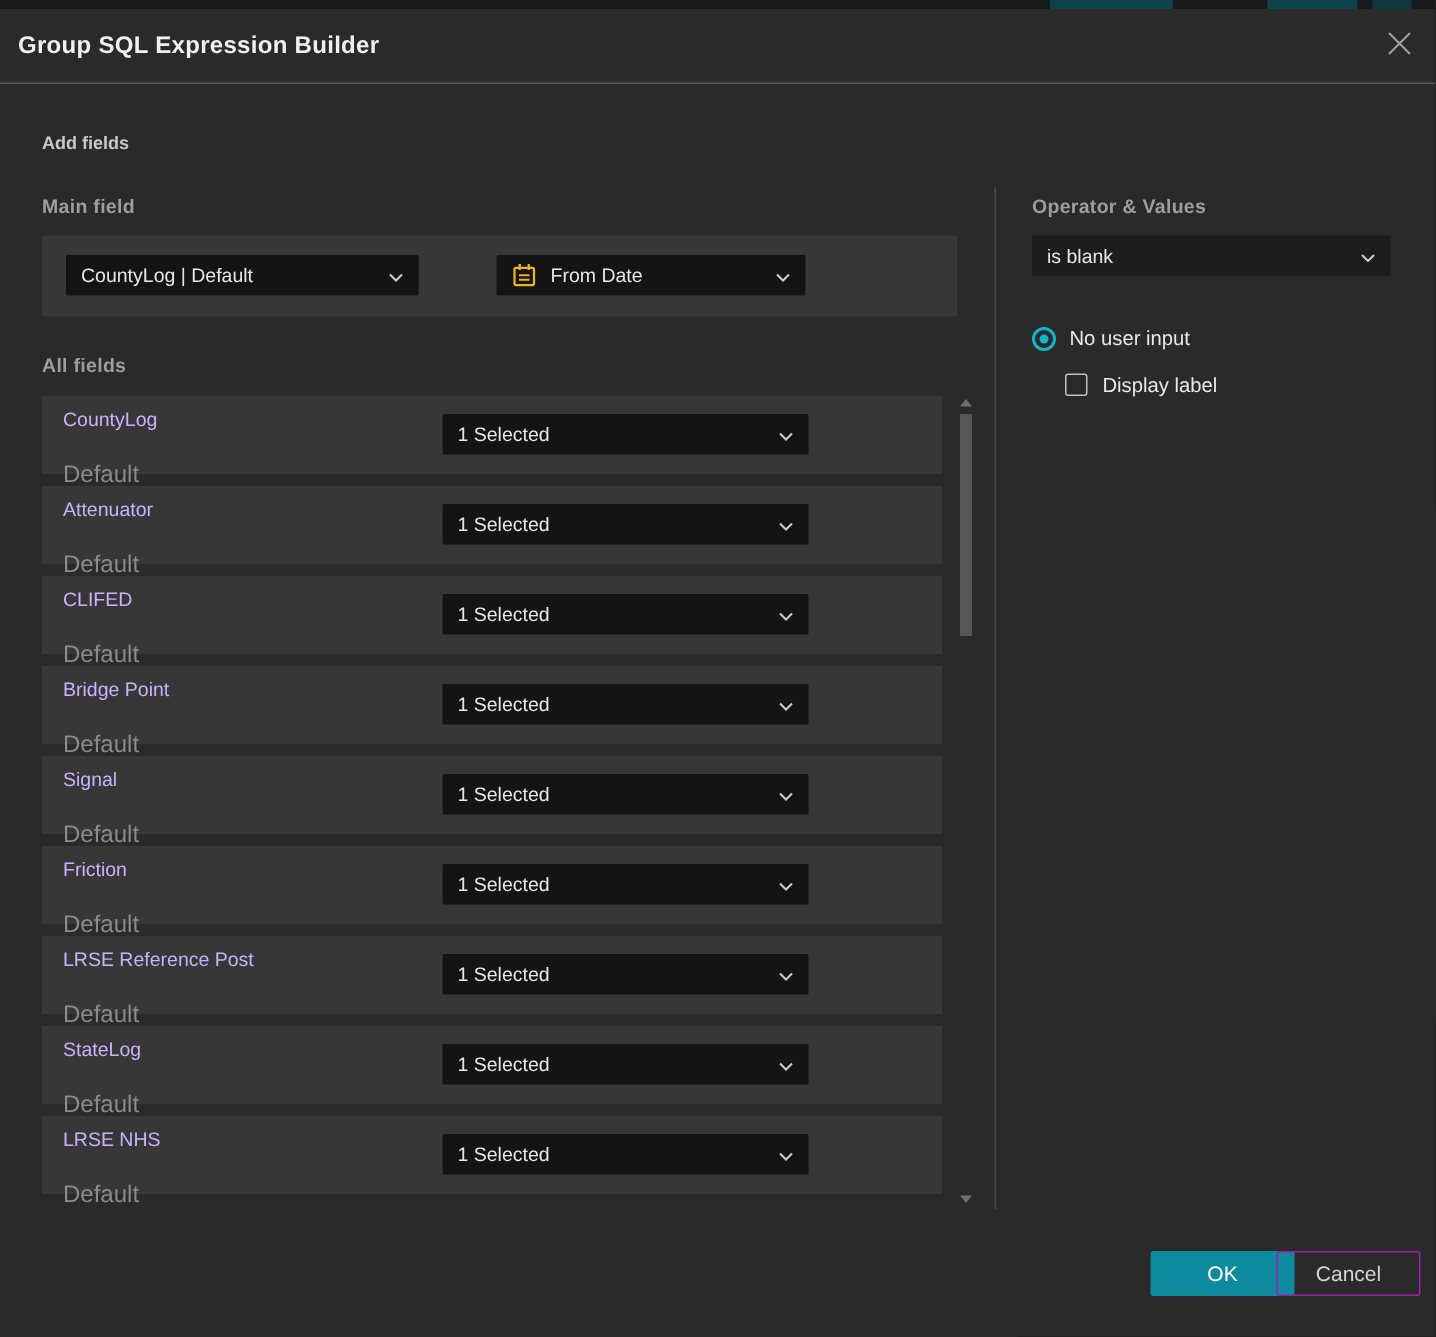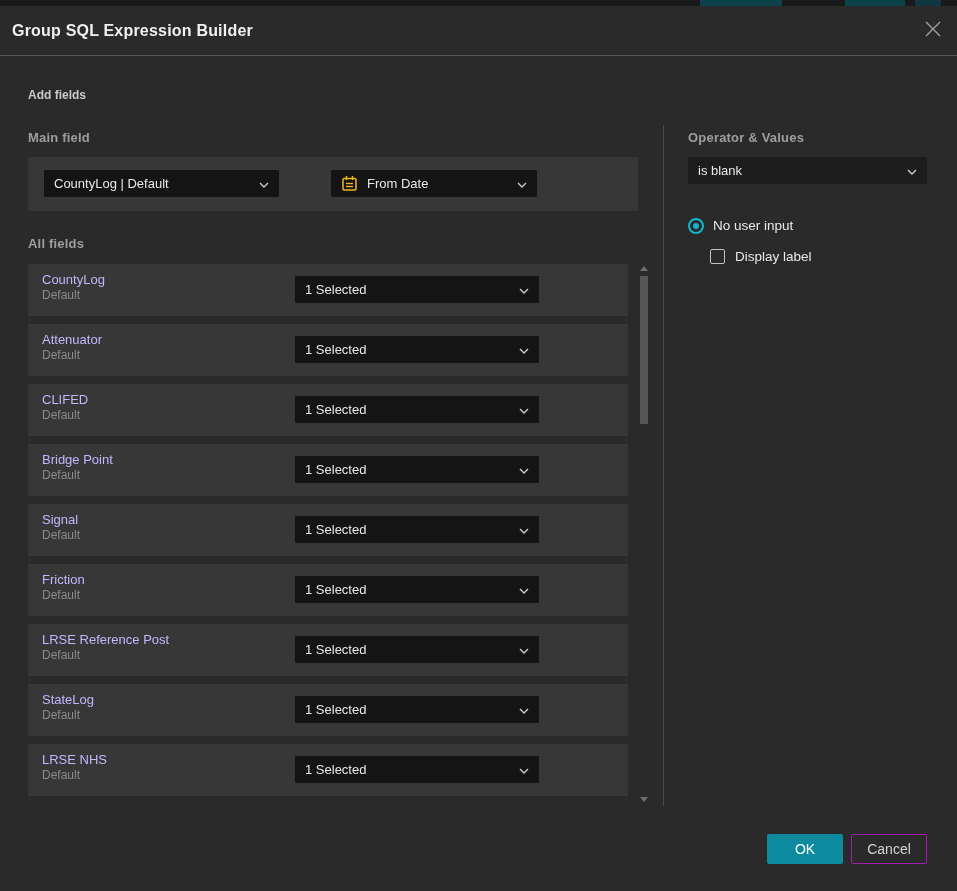--- a/index.html
+++ b/index.html
@@ -43,21 +43,21 @@
   
   .main-panel{position:absolute;left:28px;top:151px;width:610px;height:54px;background:#373737;}
   .dd-layer{position:absolute;left:16px;top:13px;width:235px;}
   .dd-field{position:absolute;left:267px;top:13px;width:206px;margin-left:36px;}
   .dd-field .cal{margin-right:9px;flex:0 0 auto;display:flex;}
 
   
   .list{position:absolute;left:28px;top:258px;width:600px;height:538px;overflow:hidden;}
   .row{position:relative;width:600px;height:52px;background:#373737;margin-bottom:8px;}
   .row-name{position:absolute;left:14px;top:8px;font-size:13px;color:#c4b5fd;}
-  .row-sub{position:absolute;left:14px;top:24px;font-size:12px;color:#8a8a8a;}
+  .row-sub{position:absolute;left:14px;top:44px;font-size:16px;color:#8a8a8a;}
   .row-dd{position:absolute;left:267px;top:12px;width:244px;}
 
   
   .scrollbar{position:absolute;left:639px;top:258px;width:10px;height:540px;}
   .sb-arrow{position:absolute;left:1px;width:0;height:0;border-left:4px solid transparent;border-right:4px solid transparent;}
   .sb-up{top:2px;border-bottom:5px solid #6f6f6f;}
   .sb-down{bottom:2px;border-top:5px solid #6f6f6f;}
   .sb-thumb{position:absolute;left:1px;top:12px;width:8px;height:148px;background:#565656;cursor:grab;}
 
   .vdivider{position:absolute;left:663px;top:119px;width:1px;height:681px;background:#4a4a4a;}
@@ -66,21 +66,21 @@
   .dd-operator{position:absolute;left:688px;top:151px;width:239px;background:#1d1d1d;}
   .radio-row{position:absolute;left:688px;top:212px;display:flex;align-items:flex-start;cursor:pointer;}
   .radio{width:16px;height:16px;border-radius:50%;border:2px solid #12b5c9;box-sizing:border-box;position:relative;background:#2a2a2b;}
   .radio .dot{position:absolute;left:3px;top:3px;width:6px;height:6px;border-radius:50%;background:#12b5c9;}
   .radio-label{margin-left:9px;font-size:13.5px;color:#e8e8e8;}
   .check-row{position:absolute;left:710px;top:243px;display:flex;align-items:center;cursor:pointer;}
   .checkbox{width:15px;height:15px;border:1.5px solid #c2c2c2;border-radius:2px;box-sizing:border-box;background:transparent;}
   .check-label{margin-left:10px;font-size:13.5px;color:#e8e8e8;}
 
   
-  .btn{position:absolute;top:828px;width:76px;height:30px;box-sizing:border-box;border-radius:2px;
+  .btn{position:absolute;top:828px;width:96px;height:30px;box-sizing:border-box;border-radius:2px;
        display:flex;align-items:center;justify-content:center;font-size:14px;cursor:pointer;}
   .btn-ok{left:767px;background:#0e8a9e;color:#ffffff;}
   .btn-cancel{left:851px;background:transparent;border:1px solid #a21caf;color:#d4d4d4;}
 </style>
 </head>
 <body>
 
 <div class="backdrop">
   <div class="blob b1"></div>
   <div class="blob b2"></div>

